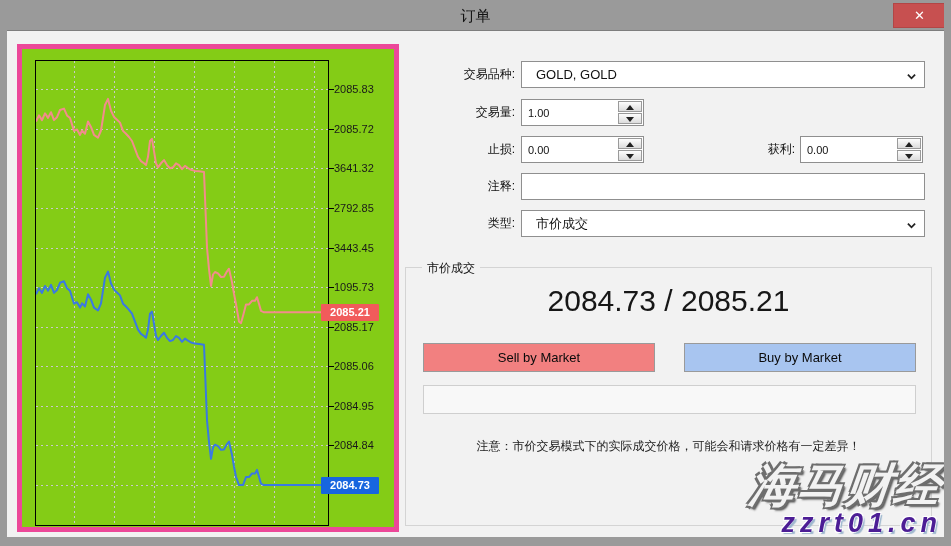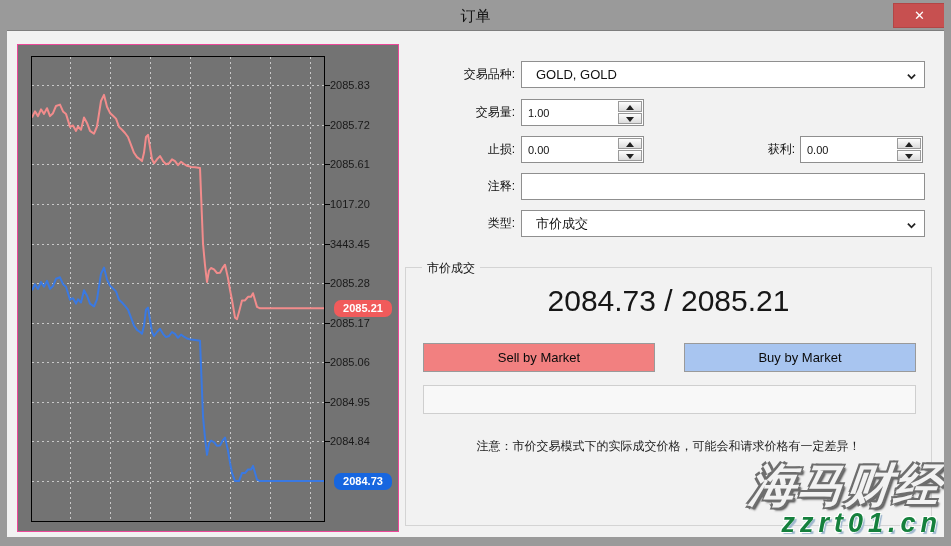--- a/index.html
+++ b/index.html
@@ -27,31 +27,31 @@
   }
   .close-btn {
     position:absolute; top:3px; right:5px; width:53px; height:25px;
     background:#c75050; border:1px solid #b24646;
     color:#fff; font-size:13px; text-align:center; line-height:23px;
     cursor:pointer;
   }
   
   .chart-panel {
     position:absolute; left:10px; top:44px; width:382px; height:488px;
-    background:#737373; border:1px solid #ec4899;
+    background:#84cc16; border:5px solid #ec4899;
   }
   #plot-svg { position:absolute; left:13px; top:11px; }
   .tick-label {
     position:absolute; left:312px; width:60px; height:14px;
     font-size:11px; color:#1a1a1a; line-height:14px; text-align:left;
   }
   .axis-badge {
-    position:absolute; left:316px; width:58px; height:17px;
+    position:absolute; left:299px; width:58px; height:17px;
     color:#fff; font-size:11px; font-weight:bold;
-    text-align:center; line-height:17px; border-radius:7px;
+    text-align:center; line-height:17px; border-radius:1px;
   }
   
   .form-label {
     position:absolute; height:27px; line-height:27px;
     font-size:12px; color:#111; text-align:right;
   }
   .text-input, .combo, .spin-wrap {
     position:absolute; height:27px; background:#fff;
     border:1px solid #8f8f8f;
   }
@@ -179,24 +179,24 @@
         <line x1="293" y1="188.5" x2="299" y2="188.5" stroke="#000" stroke-width="1"></line>
         <line x1="293" y1="227.5" x2="299" y2="227.5" stroke="#000" stroke-width="1"></line>
         <line x1="293" y1="267.5" x2="299" y2="267.5" stroke="#000" stroke-width="1"></line>
         <line x1="293" y1="306.5" x2="299" y2="306.5" stroke="#000" stroke-width="1"></line>
         <line x1="293" y1="346.5" x2="299" y2="346.5" stroke="#000" stroke-width="1"></line>
         <line x1="293" y1="385.5" x2="299" y2="385.5" stroke="#000" stroke-width="1"></line>
       </svg>
     <div id="axis-labels">
         <div class="tick-label" style="top: 33.1525px;">2085.83</div>
         <div class="tick-label" style="top: 72.7423px;">2085.72</div>
-        <div class="tick-label" style="top: 112.332px;">2085.61</div>
-        <div class="tick-label" style="top: 151.922px;">1017.20</div>
+        <div class="tick-label" style="top: 112.332px;">3641.32</div>
+        <div class="tick-label" style="top: 151.922px;">2792.85</div>
         <div class="tick-label" style="top: 191.512px;">3443.45</div>
-        <div class="tick-label" style="top: 231.101px;">2085.28</div>
+        <div class="tick-label" style="top: 231.101px;">1095.73</div>
         <div class="tick-label" style="top: 270.691px;">2085.17</div>
         <div class="tick-label" style="top: 310.281px;">2085.06</div>
         <div class="tick-label" style="top: 349.871px;">2084.95</div>
         <div class="tick-label" style="top: 389.461px;">2084.84</div>
         <div class="axis-badge" style="top: 254.795px; background: rgb(241, 91, 91);">2085.21</div>
         <div class="axis-badge" style="top: 427.55px; background: rgb(23, 102, 223);">2084.73</div>
       </div>
   </div>
 
   <div class="form-label" style="left:400px;top:61px;width:108px">交易品种:</div>
@@ -264,16 +264,16 @@
     <div class="groupbox-title">市价成交</div>
     <div class="quote">2084.73 / 2085.21</div>
     <div class="trade-btn" id="sell-btn" style="left: 17px; background: rgb(242, 128, 128);">Sell by Market</div>
     <div class="trade-btn" id="buy-btn" style="left: 278px; background: rgb(168, 197, 240);">Buy by Market</div>
     <div class="progress-bar"></div>
     <div class="note">注意：市价交易模式下的实际成交价格，可能会和请求价格有一定差异！</div>
   </div>
 
   <div class="watermark">
     <div class="wm-line1">海马财经</div>
-    <div class="wm-line2" id="wm2" style="color: #15803d;">zzrt01.cn</div>
+    <div class="wm-line2" id="wm2" style="color: #4c1d95;">zzrt01.cn</div>
   </div>
 
 </div>
 
 </body></html>

